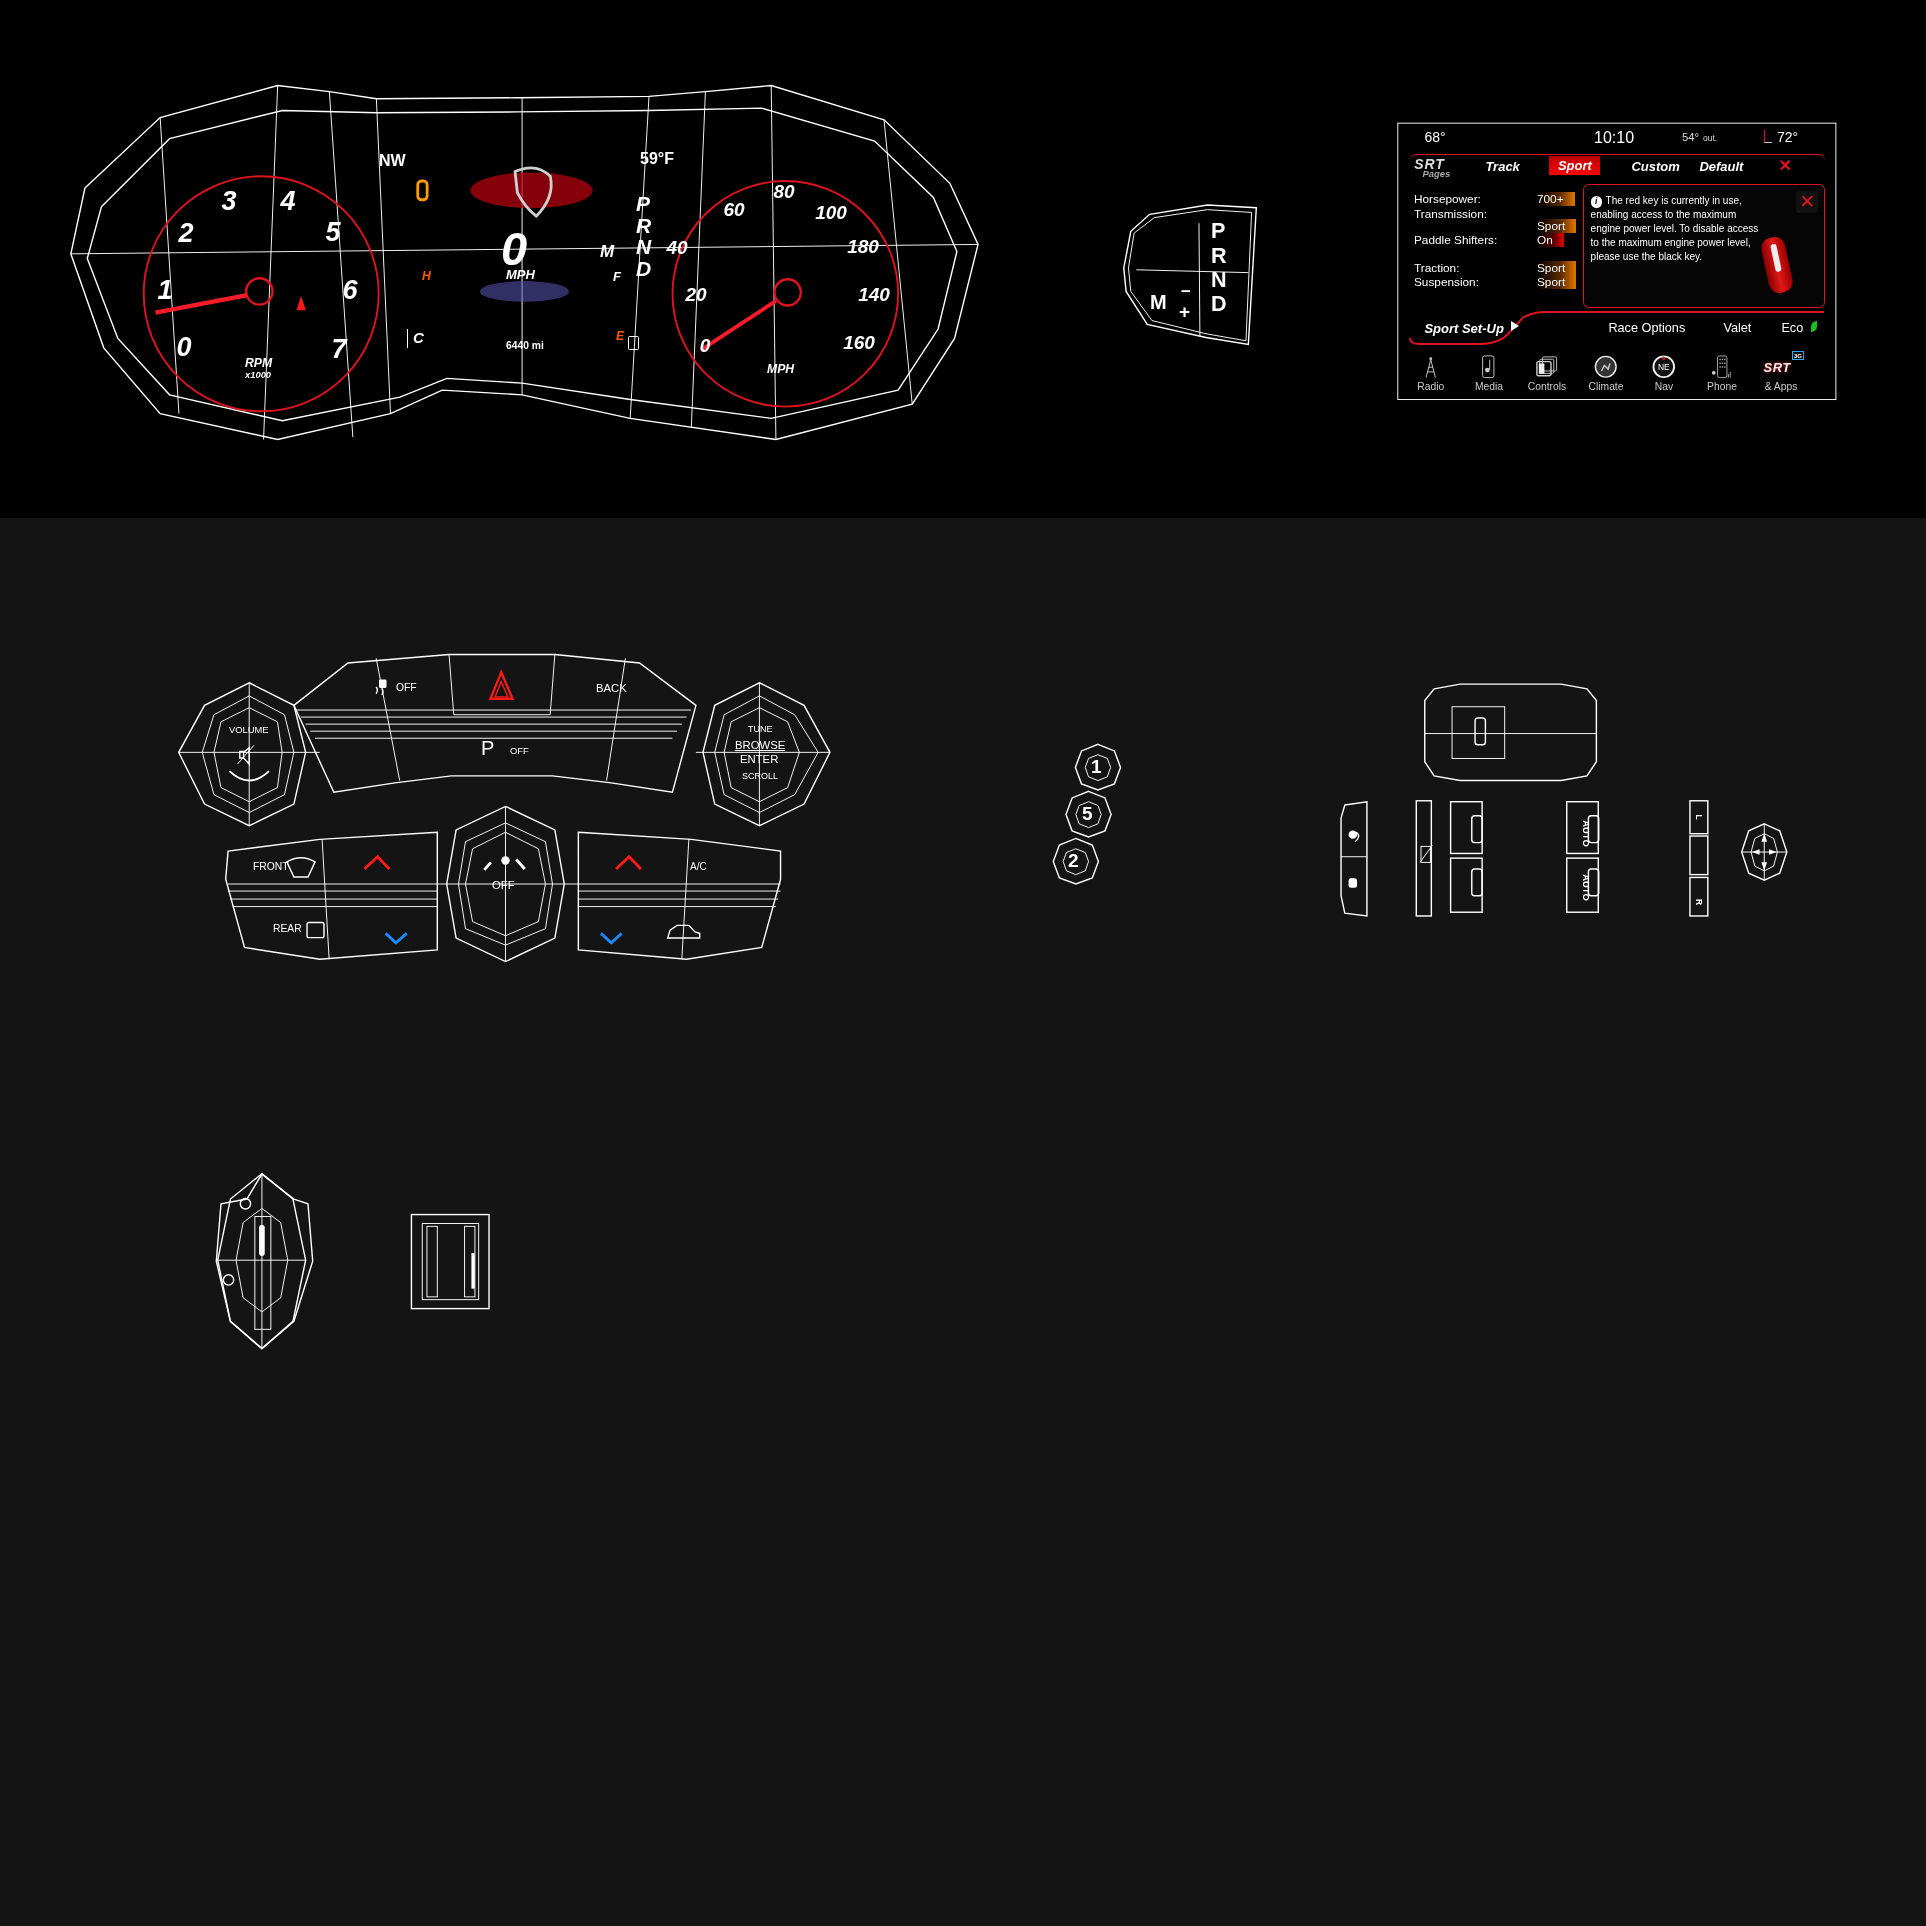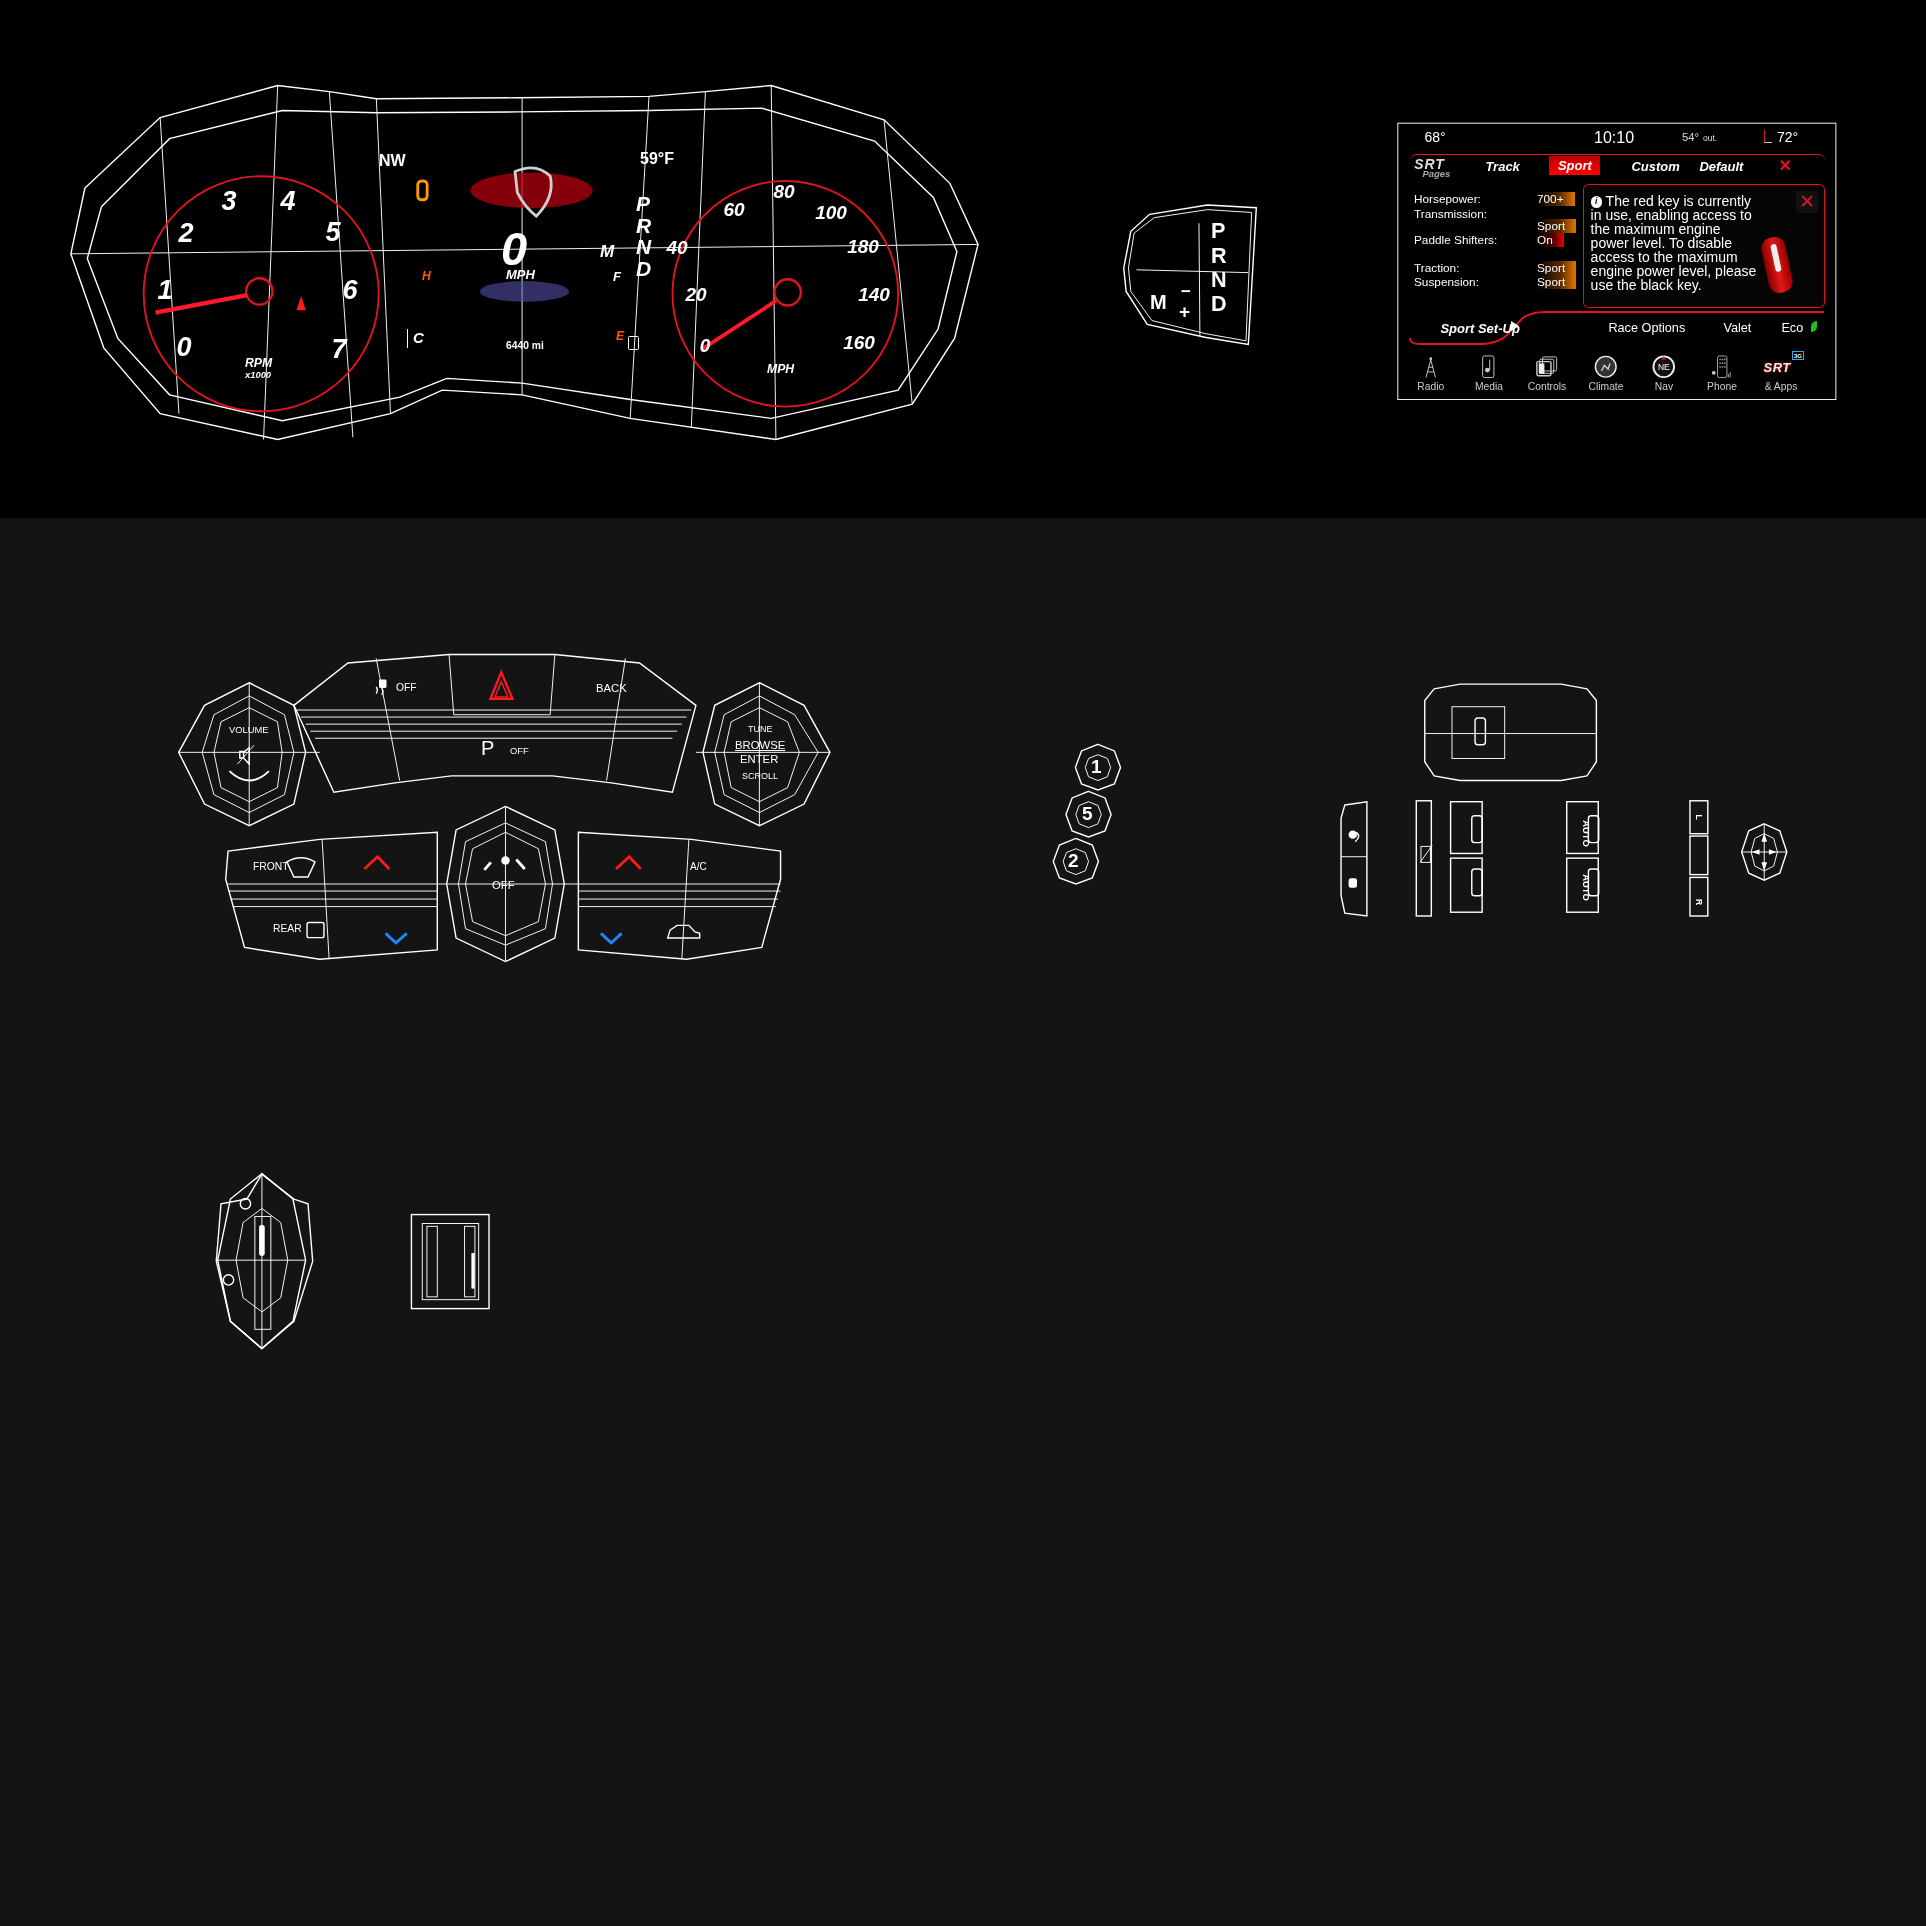--- a/index.html
+++ b/index.html
@@ -16,21 +16,21 @@
   .speed-num{position:absolute;font-size:19px;font-style:italic;font-weight:bold;color:#fff;transform:translate(-50%,-50%);}
   
   .screen{position:absolute;left:1401px;top:125px;width:433px;height:273px;background:#000;overflow:hidden;}
   .screen .status{position:absolute;top:3.8px;left:0;right:0;height:19px;font-size:14px;color:#fff;}
   .tabs{position:absolute;top:29px;left:9.4px;right:9.4px;height:24.5px;border-top:1.4px solid #e0141e;border-radius:6.6px 6.6px 0 0;}
   .tab{position:absolute;top:3.8px;font-size:13px;font-style:italic;font-weight:bold;color:#fff;}
   .tab.active{background:linear-gradient(#b00,#f00);padding:1.9px 8.5px;top:0.9px;}
   .setting-row{position:absolute;left:13px;font-size:11.8px;color:#fff;}
   .setting-val{position:absolute;left:136px;font-size:11.8px;color:#fff;padding-right:11px;background:linear-gradient(90deg,transparent,#5a2a00 60%,#d97000 96%);}
   .popup{position:absolute;left:182px;top:59px;width:240px;height:122px;border:1.4px solid #e0141e;border-radius:5.6px;background:#050505;}
-  .popup-text{position:absolute;left:6.6px;top:9.4px;width:169px;font-size:14px;line-height:14px;color:#fff;}
+  .popup-text{position:absolute;left:6.6px;top:9.4px;width:169px;font-size:10px;line-height:14px;color:#fff;}
   .popup-close{position:absolute;right:5.6px;top:5.6px;width:22.6px;height:22.6px;background:#111;border-radius:2.8px;color:#e0141e;font-size:19px;text-align:center;line-height:21.6px;}
   .bottom-bar{position:absolute;left:9.4px;right:9.4px;top:187px;height:28px;}
   .nav-item{position:absolute;top:230px;width:52px;text-align:center;font-size:10.3px;color:#ccc;}
   .nav-icon{display:block;margin:0 auto 2.8px;width:23.5px;height:23.5px;}
   
   .ctl{position:absolute;color:#fff;font-family:"Liberation Sans",sans-serif;white-space:nowrap;}
 </style>
 </head>
 <body>
 
@@ -169,21 +169,21 @@
     <div class="popup-text" style="text-indent:15px;">The red key is currently in use, enabling access to the maximum engine power level. To disable access to the maximum engine power level, please use the black key.</div>
     <span class="popup-close">✕</span>
     <span class="abs" style="left:181px;top:52px;width:23.5px;height:56px;background:linear-gradient(90deg,#800,#e01818,#900);border-radius:10.3px;transform:rotate(-12deg);"></span>
     <span class="abs" style="left:189px;top:59px;width:5.6px;height:28px;background:#eee;border-radius:2.8px;transform:rotate(-12deg);"></span>
   </div>
 
   <div class="bottom-bar">
     <svg width="414" height="33" style="left:0;top:0;" viewBox="0 0 880 70">
       <path d="M0,55 Q0,68 20,68 L150,68 Q190,68 210,45 L240,12 Q258,0 290,0 L880,0" fill="none" stroke="#e0141e" stroke-width="4"></path>
     </svg>
-    <span class="abs ital" style="left:14px;top:8.5px;font-size:13px;margin-left:16px;">Sport Set-Up</span>
+    <span class="abs ital" style="left:14px;top:8.5px;font-size:13px;">Sport Set-Up</span>
     <span class="abs" style="left:101px;top:9.4px;width:0;height:0;border-left:8.5px solid #fff;border-top:5.2px solid transparent;border-bottom:5.2px solid transparent;"></span>
     <span class="abs" style="left:198px;top:8.5px;font-size:12.7px;">Race Options</span>
     <span class="abs" style="left:313px;top:8.5px;font-size:12.7px;">Valet</span>
     <span class="abs" style="left:371px;top:8.5px;font-size:12.7px;">Eco</span>
     <span class="abs" style="left:401px;top:8.5px;width:5.6px;height:11.3px;background:#1fbf1f;border-radius:5.6px 0 5.6px 0;"></span>
   </div>
 
   <div class="nav-item" style="left:3.8px;">
     <svg class="nav-icon" style="position:relative;" viewBox="0 0 50 50">
         <path d="M25,10 L15,48 M25,10 L35,48 M18,36 L32,36 M20,26 L30,26" fill="none" stroke="#ccc" stroke-width="2"></path>

